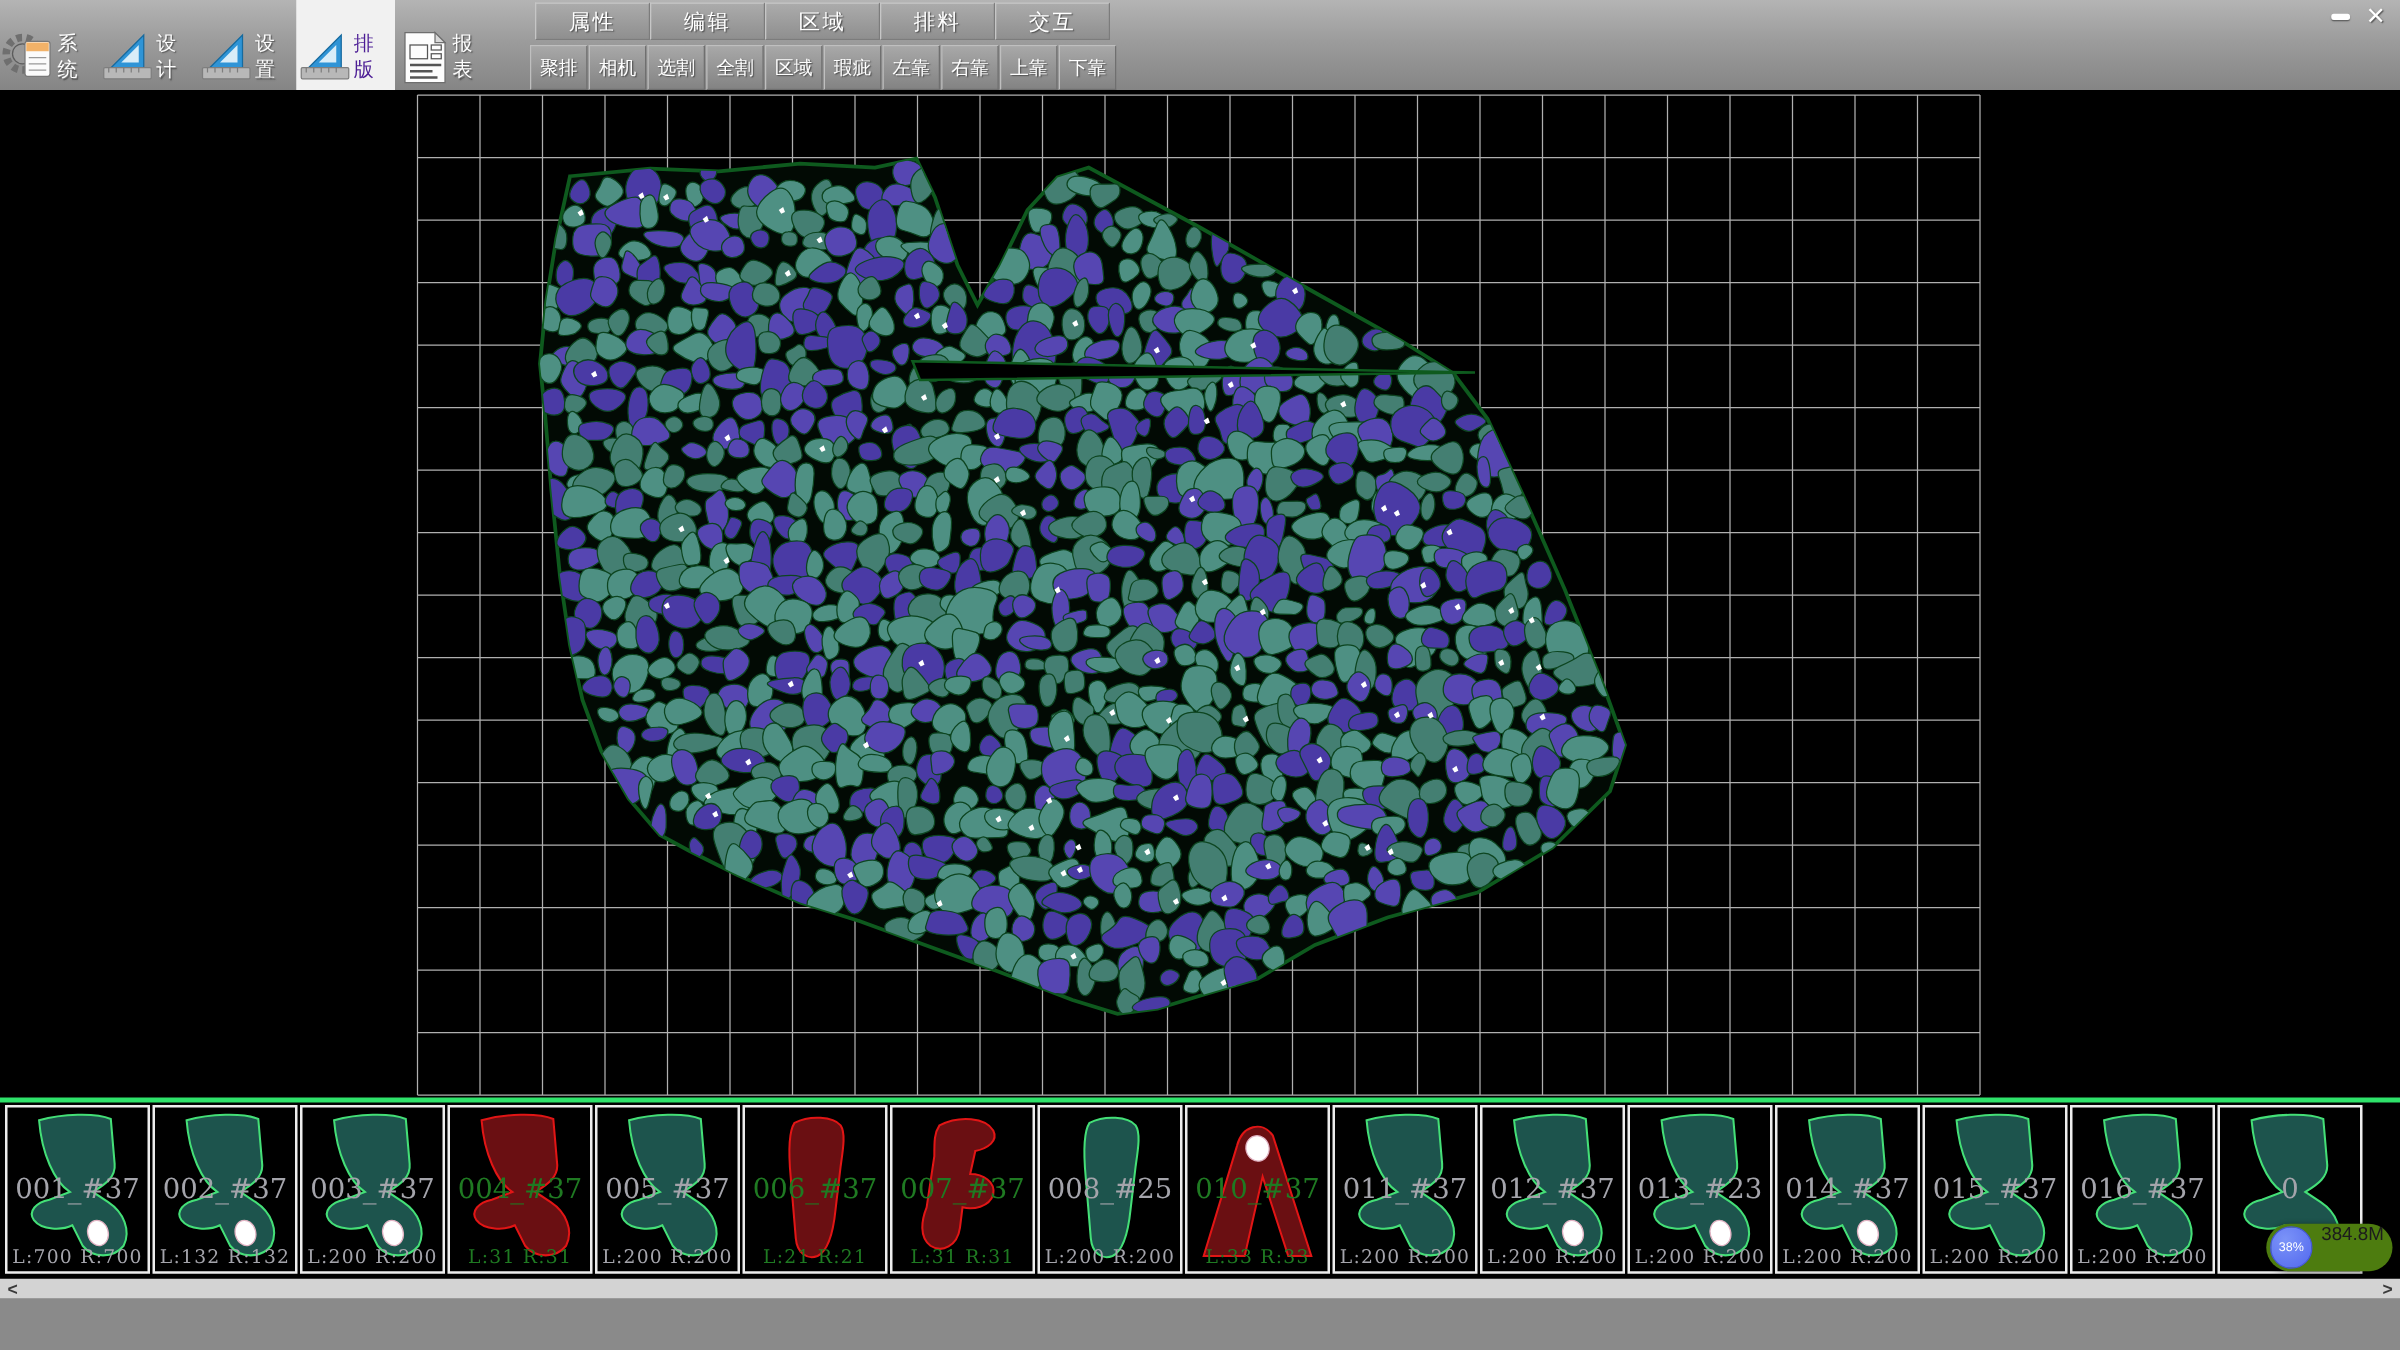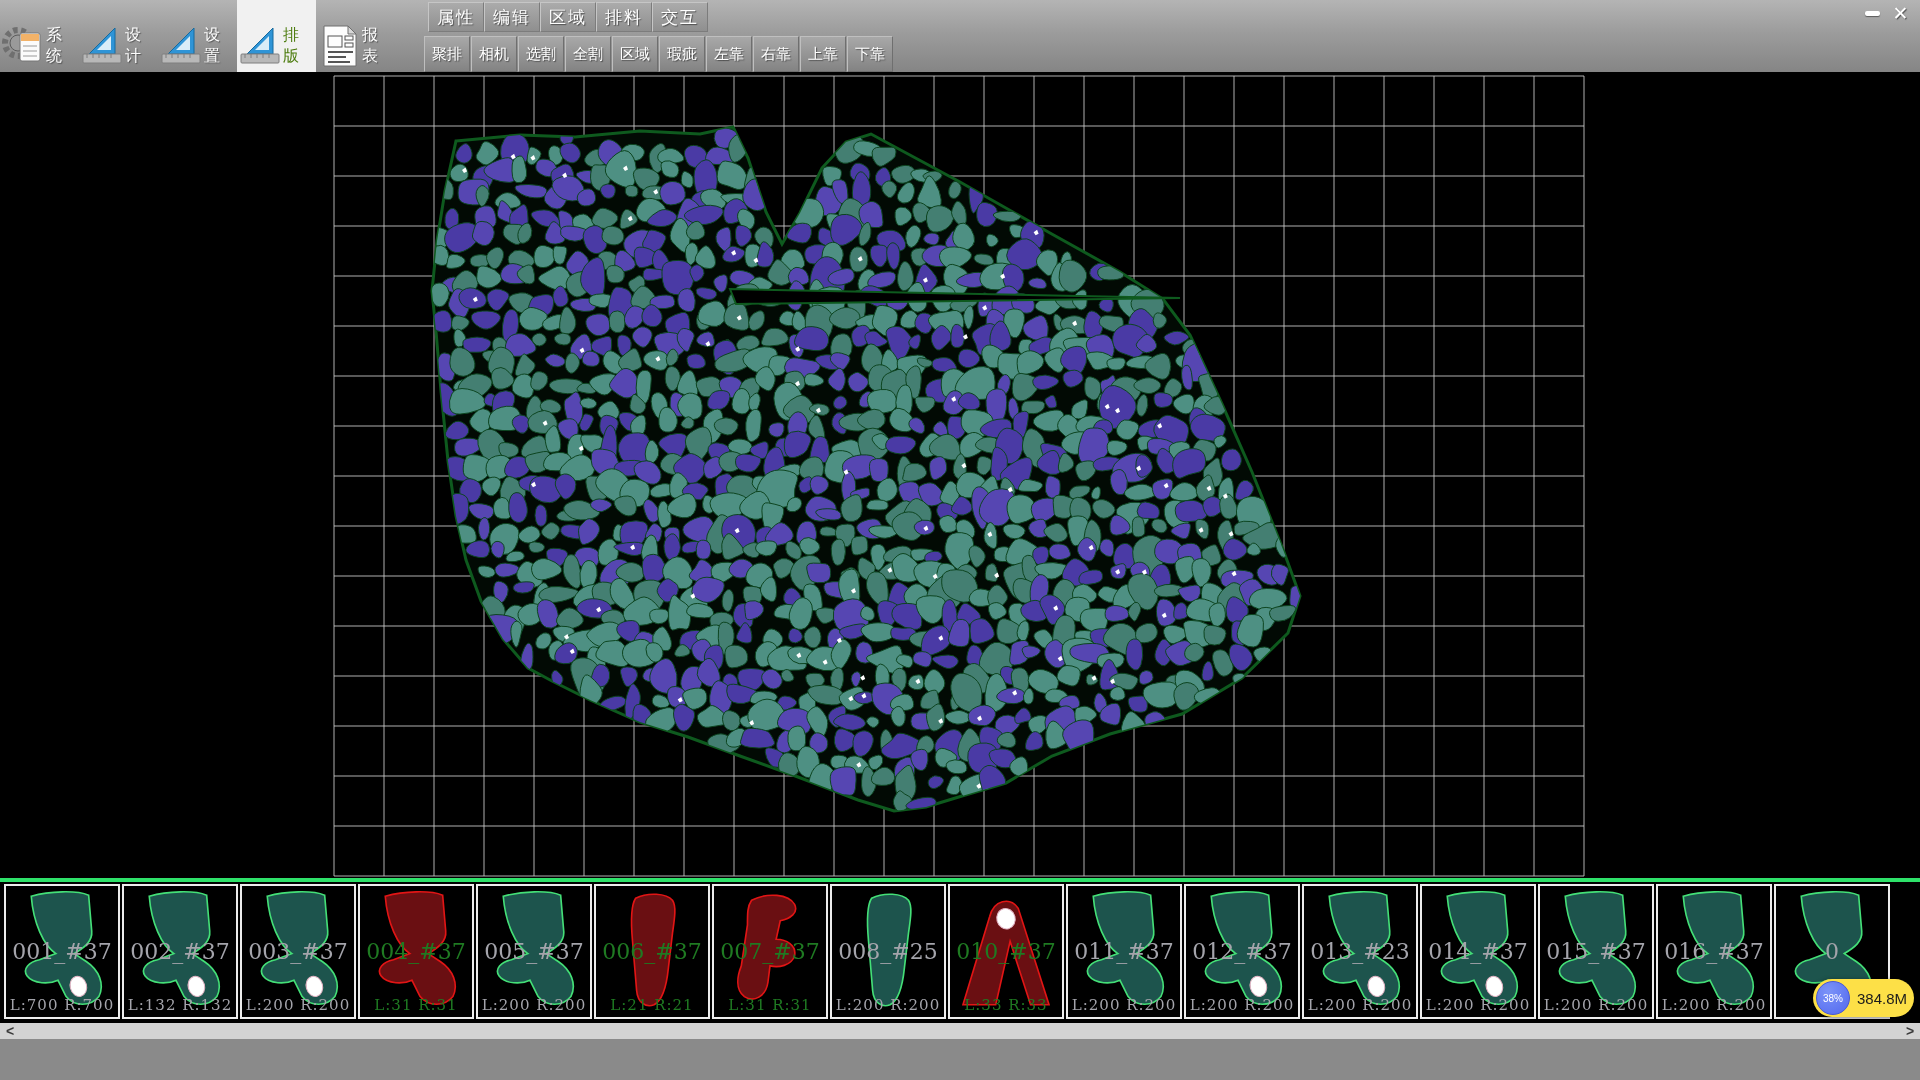--- a/index.html
+++ b/index.html
@@ -9,24 +9,24 @@
   
   #toolbar{position:absolute;left:0;top:0;width:1920px;height:72px;
     background:linear-gradient(180deg,#b4b4b4 0%,#9c9c9c 45%,#858585 100%);
     border-bottom:1px solid #5f5f5f;}
   #apptabs{position:absolute;left:0;top:0;height:72px;display:flex;}
   .apptab{width:79px;height:72px;display:flex;flex-direction:row;align-items:center;justify-content:flex-start;
     padding-top:19px;box-sizing:border-box;cursor:default;}
   .apptab.active{background:#f1f1f1;}
   .apptab .icon{width:46px;height:46px;flex:0 0 auto;}
   .apptab .lbl{font-size:16px;color:#fdfdfd;margin-top:1px;text-shadow:1px 1px 1px rgba(70,70,70,.85);letter-spacing:1px;}
-  .apptab.active .lbl{color:#4d7c0f;text-shadow:none;}
+  .apptab.active .lbl{color:#4c1d95;text-shadow:none;}
 
   #menurow{position:absolute;left:428px;top:2px;display:flex;height:30px;}
-  .menubtn{width:56px;height:30px;display:flex;align-items:center;justify-content:center;
+  .menubtn{width:92px;height:30px;display:flex;align-items:center;justify-content:center;
     background:linear-gradient(180deg,#ababab,#8f8f8f);
     border:1px solid #c6c6c6;border-right-color:#7c7c7c;border-bottom-color:#7c7c7c;box-sizing:border-box;
     color:#fff;font-size:17px;text-shadow:1px 1px 1px rgba(70,70,70,.9);letter-spacing:2px;cursor:default;}
   #toolrow{position:absolute;left:424px;top:36px;display:flex;height:36px;}
   .toolbtn{width:46px;height:36px;margin-right:1px;display:flex;align-items:center;justify-content:center;
     background:linear-gradient(180deg,#a8a8a8,#838383);
     border:1px solid #bfbfbf;border-right-color:#6f6f6f;border-bottom-color:#6f6f6f;box-sizing:border-box;
     color:#fff;font-size:15px;text-shadow:1px 1px 1px rgba(70,70,70,.9);cursor:default;}
 
   #winbtns{position:absolute;right:8px;top:4px;display:flex;gap:5px;}
@@ -53,22 +53,22 @@
 
   
   #hscroll{position:absolute;left:0;top:1023px;width:1920px;height:16px;background:#d3d3d3;}
   #hscroll .arr{position:absolute;top:0;width:16px;height:16px;color:#3a3a3a;font-weight:bold;font-size:14px;
     line-height:16px;text-align:center;cursor:default;}
   #arr-left{left:2px;}
   #arr-right{right:2px;}
   #bottomband{position:absolute;left:0;top:1039px;width:1920px;height:41px;background:#8a8a8a;}
 
   
-  #membadge{position:absolute;left:1813px;top:979px;width:101px;height:38px;background:#fde047;border-radius:19px;
-    box-shadow:0 1px 5px rgba(0,0,0,.45);display:flex;align-items:center;}
+  #membadge{position:absolute;left:1813px;top:979px;width:101px;height:38px;background:#4d7c0f;border-radius:19px;
+    box-shadow:0 1px 5px rgba(0,0,0,.45);display:flex;align-items:flex-start;}
   #membadge .pct{position:absolute;left:3px;top:2px;width:34px;height:34px;border-radius:50%;
     background:radial-gradient(circle at 35% 30%,#7b93f8,#5268ee);border:1px solid #4557d8;box-sizing:border-box;
     color:#fff;font-size:10px;display:flex;align-items:center;justify-content:center;}
   #membadge .mem{margin-left:44px;color:#1c1c1c;font-size:15px;}
 </style>
 </head>
 <body>
 
 <div id="app">
 

